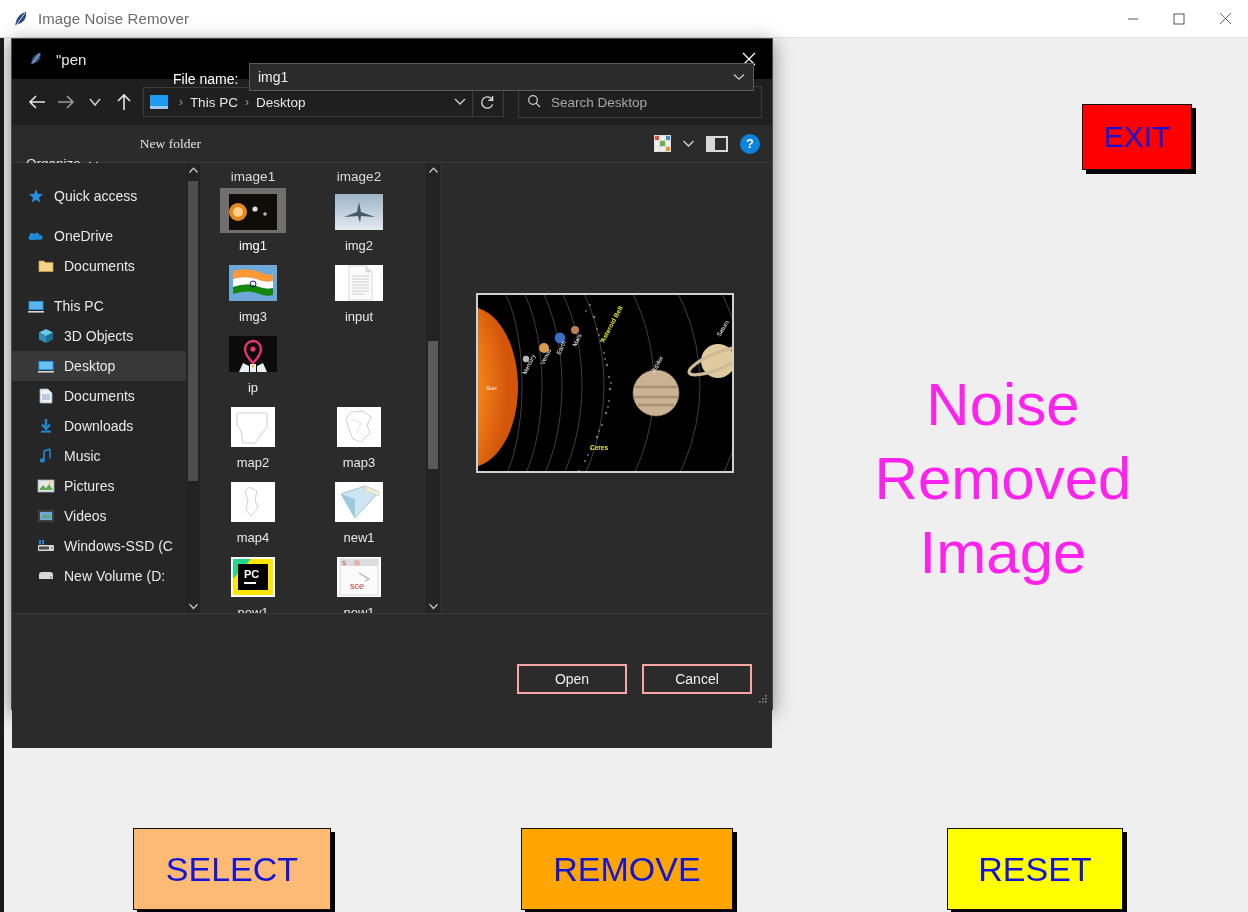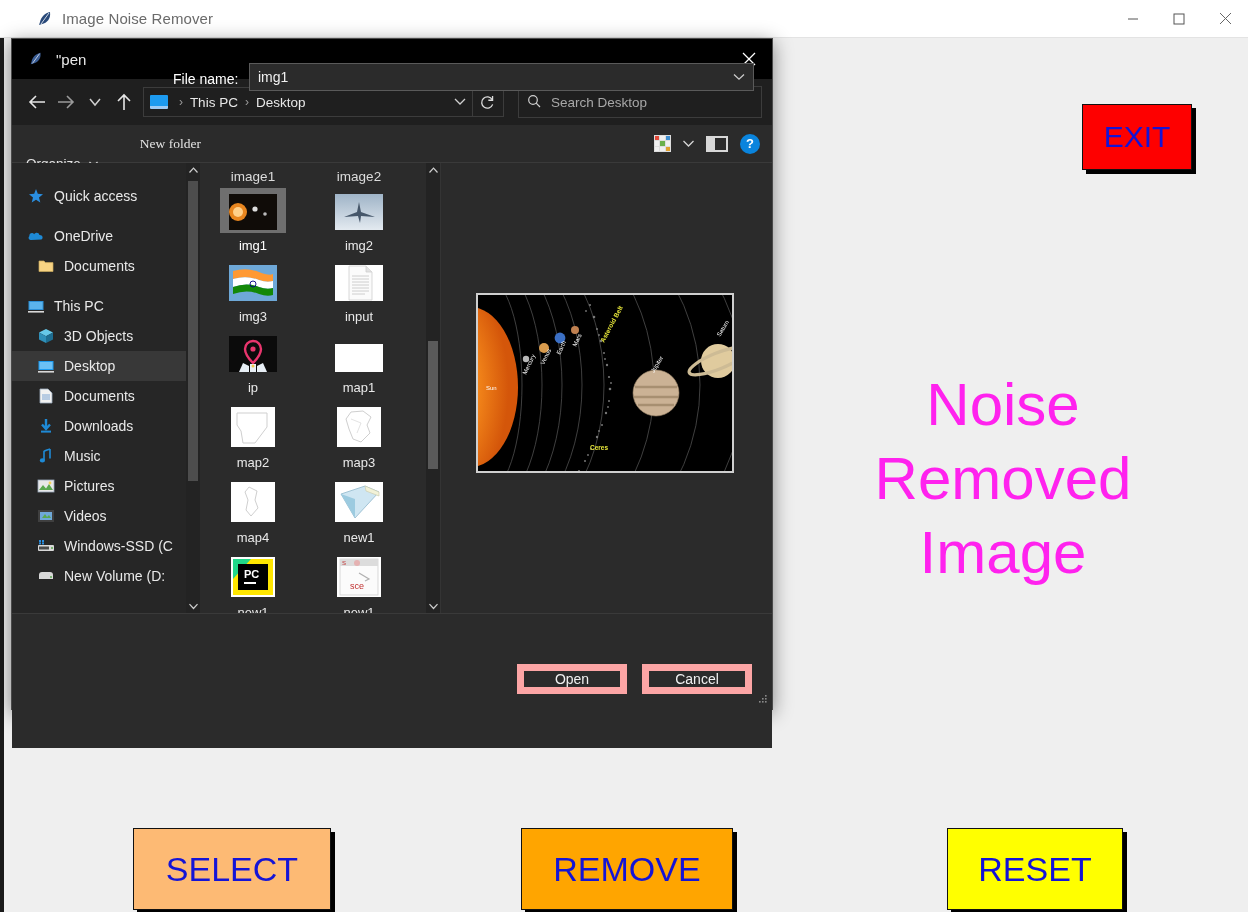--- a/index.html
+++ b/index.html
@@ -12,21 +12,21 @@
 
   
   #app-window {
     position: absolute; left: 0; top: 0; width: 1248px; height: 912px;
     background: #eeeeee;
   }
   #app-titlebar {
     position: absolute; left: 0; top: 0; width: 1248px; height: 38px;
     background: #ffffff;
     border-bottom: 1px solid #e3e3e3;
-    display: flex; align-items: center; padding-left: 24px;
+    display: flex; align-items: center;
   }
   #app-title-icon {
     width: 18px; height: 18px; margin-left: 12px; margin-right: 8px;
     position: relative;
   }
   #app-title-icon svg { display:block; }
   #app-title-text {
     font-size: 15px; color: #6b6b6b; letter-spacing: .1px;
   }
   .win-ctrl {
@@ -216,21 +216,21 @@
     font-size: 14px; color: #ffffff; }
   #filename-input {
     position: absolute; left: 237px; top: 24px; width: 505px; height: 28px;
     background: #2b2b2b; border: 1px solid #5a5a5a; color: #f0f0f0;
     font-size: 14px; padding: 0 8px; font-family: "Liberation Sans", sans-serif;
     display: flex; align-items: center;
   }
   #filename-caret { position: absolute; right: 8px; color: #ccc; font-size: 11px; }
   .dlg-btn {
     position: absolute; height: 30px; width: 110px;
-    background: #2b2b2b; border: 7px solid #fca5a5; color: #f0f0f0;
+    background: #2b2b2b; border: 2px solid #fca5a5; color: #f0f0f0;
     font-size: 14px; display: flex; align-items: center;
     justify-content: center; cursor: pointer;
     font-family: "Liberation Sans", sans-serif;
   }
   #open-btn   { left: 505px; top: 625px; }
   #cancel-btn { left: 630px; top: 625px; }
   #resize-grip { position: absolute; right: 4px; bottom: 3px;
                  color: #8a8a8a; font-size: 10px; letter-spacing: -1px; }
 </style>
 </head>
@@ -633,28 +633,20 @@
                 <circle cx="24" cy="13" r="2.6" fill="#e8356d"></circle>
                 <g fill="#e7eef5">
                   <path d="M10 36 L14 27 L20 30 L20 36 Z"></path>
                   <path d="M38 36 L34 27 L28 30 L28 36 Z"></path>
                   <path d="M21 36 L21 28 L27 28 L27 36 Z"></path>
                 </g>
                 <circle cx="24" cy="30" r="1.5" fill="#f0c64a"></circle>
               </svg>
           </span>
           <div class="fname">ip</div>
-        </div>
-        <div class="file-cell">
-          <span class="thumbwrap">
-            <svg class="thumb" viewBox="0 0 48 36" style="margin-top:8px;height:28px">
-                <rect width="48" height="28" fill="#ffffff"></rect>
-              </svg>
-          </span>
-          <div class="fname">map1</div>
         </div>
       </div>
 
       <div class="file-row">
         <div class="file-cell">
           <span class="thumbwrap">
             <svg class="thumb" viewBox="0 0 44 40" style="width:44px;height:40px">
                 <rect width="44" height="40" fill="#ffffff"></rect>
                 <path d="M6 6 L36 6 L36 20 L30 28 L24 36 L12 36 L10 24 L6 18 Z" fill="none" stroke="#cfcfcf" stroke-width="1"></path>
               </svg>

